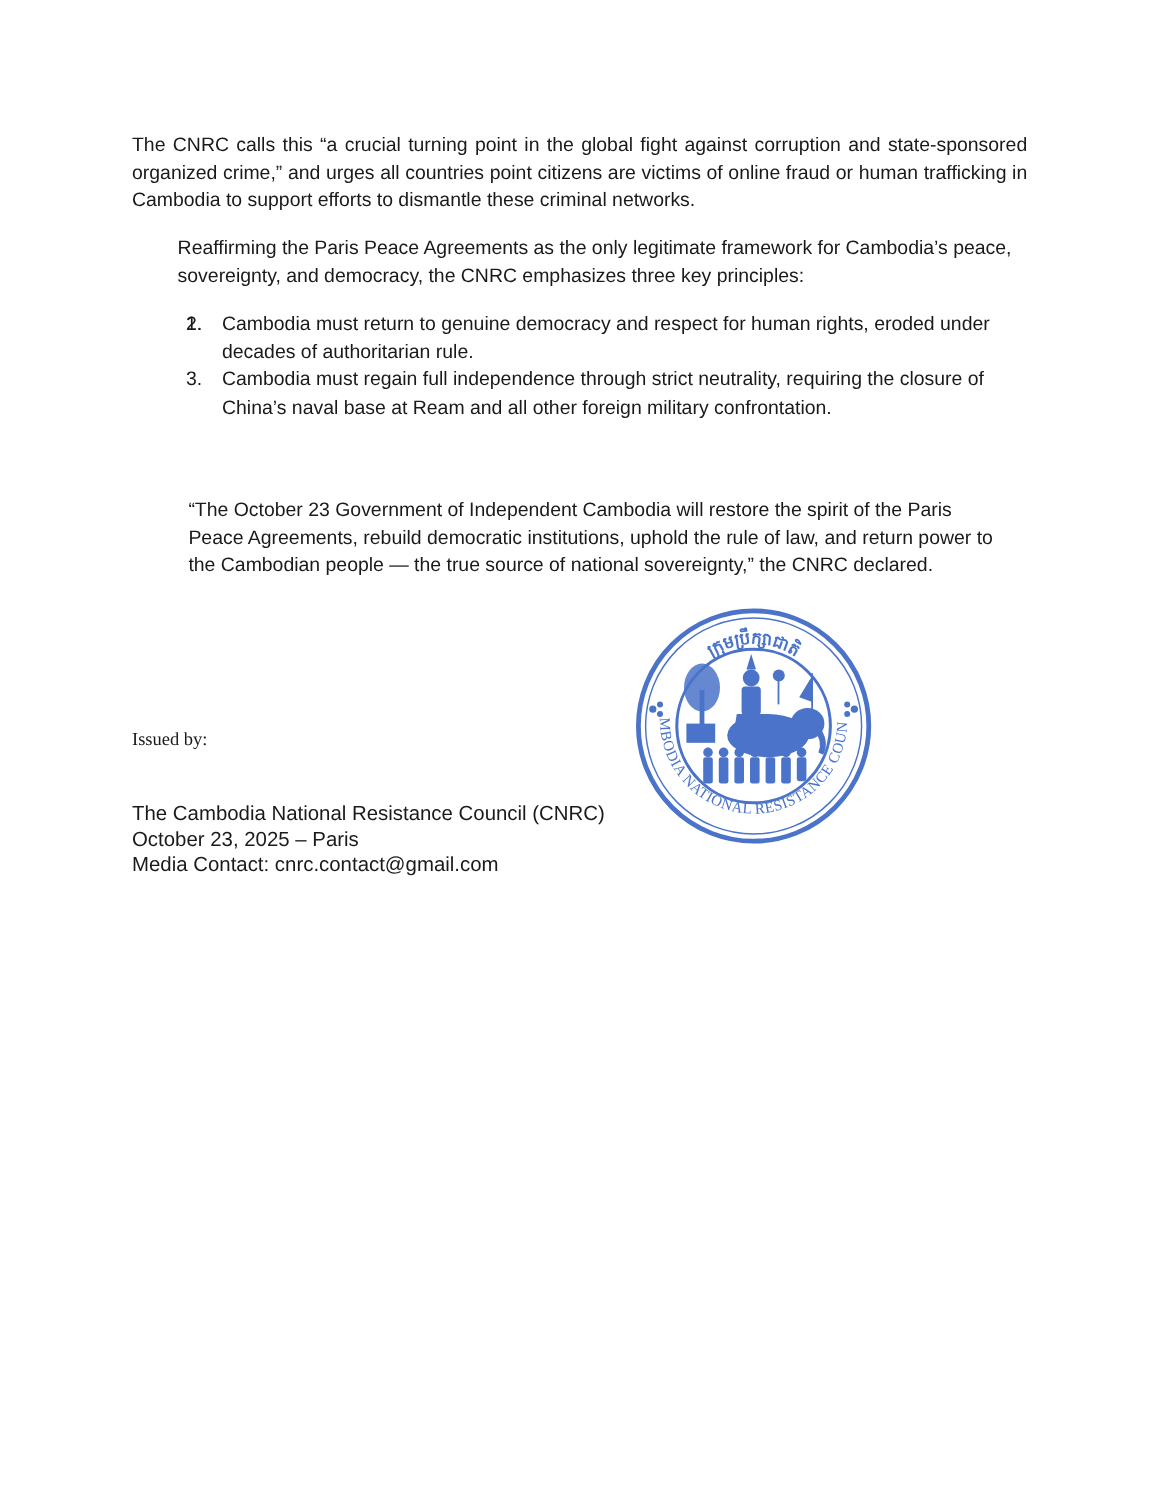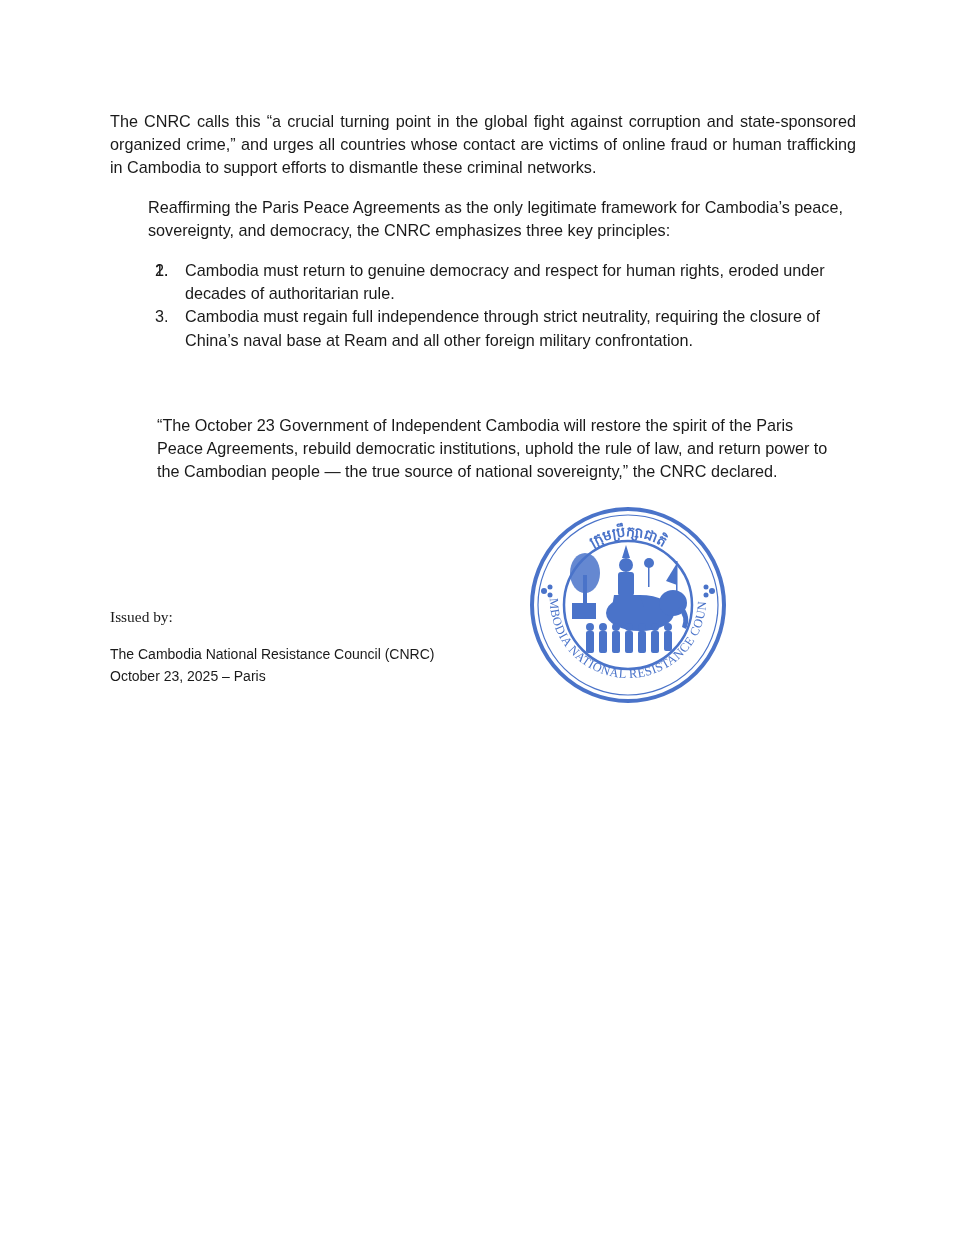--- a/index.html
+++ b/index.html
@@ -70,39 +70,39 @@
       position: absolute;
       left: 110px;
       top: 607px;
       font-size: 15.4px;
       line-height: 20px;
       font-family: Liberation Serif, serif;
     }
     .issuer {
       position: absolute;
       left: 110px;
-      top: 644px;
-      font-size: 14px;
+      top: 667px;
+      font-size: 17px;
       line-height: 21.5px;
     }
     .issuer div { white-space: nowrap; }
     .seal {
       position: absolute;
       left: 528px;
       top: 505px;
       width: 200px;
       height: 200px;
     }
   </style>
 </head>
 <body>
 
 <div class="page">
 
-  <p id="p1" class="para justify">The CNRC calls this “a crucial turning point in the global fight against corruption and state-sponsored organized crime,” and urges all countries whose contact are victims of online fraud or human trafficking in Cambodia to support efforts to dismantle these criminal networks.</p>
+  <p id="p1" class="para justify">The CNRC calls this “a crucial turning point in the global fight against corruption and state-sponsored organized crime,” and urges all countries point citizens are victims of online fraud or human trafficking in Cambodia to support efforts to dismantle these criminal networks.</p>
 
   <p id="p2" class="para">Reaffirming the Paris Peace Agreements as the only legitimate framework for Cambodia’s peace, sovereignty, and democracy, the CNRC emphasizes three key principles:</p>
 
   <ol class="list">
     <li>
       <span class="num">1.</span>
     </li>
     <li>
       <span class="num">2.</span>
       <span>Cambodia must return to genuine democracy and respect for human rights, eroded under decades of authoritarian rule.</span>
@@ -113,20 +113,21 @@
     </li>
   </ol>
 
   <p class="quote">“The October 23 Government of Independent Cambodia will restore the spirit of the Paris Peace Agreements, rebuild democratic institutions, uphold the rule of law, and return power to the Cambodian people — the true source of national sovereignty,” the CNRC declared.</p>
 
   <div class="issued-label">Issued by:</div>
 
   <div class="issuer">
     <div>The Cambodia National Resistance Council (CNRC)</div>
     <div>October 23, 2025 – Paris</div>
+    <div>Media Contact: cnrc.contact@gmail.com</div>
   </div>
 
   <div class="seal">
     <svg width="200" height="200" viewBox="0 0 200 200">
       <defs>
         <path id="bottomArc" d="M 22,95 A 78,78 0 0 0 178,95" fill="none"></path>
         <path id="topArc" d="M 40,78 A 62,62 0 0 1 160,78" fill="none"></path>
       </defs>
 
       <circle cx="100" cy="100" r="96" fill="#ffffff" stroke="#4a73c9" stroke-width="4"></circle>

